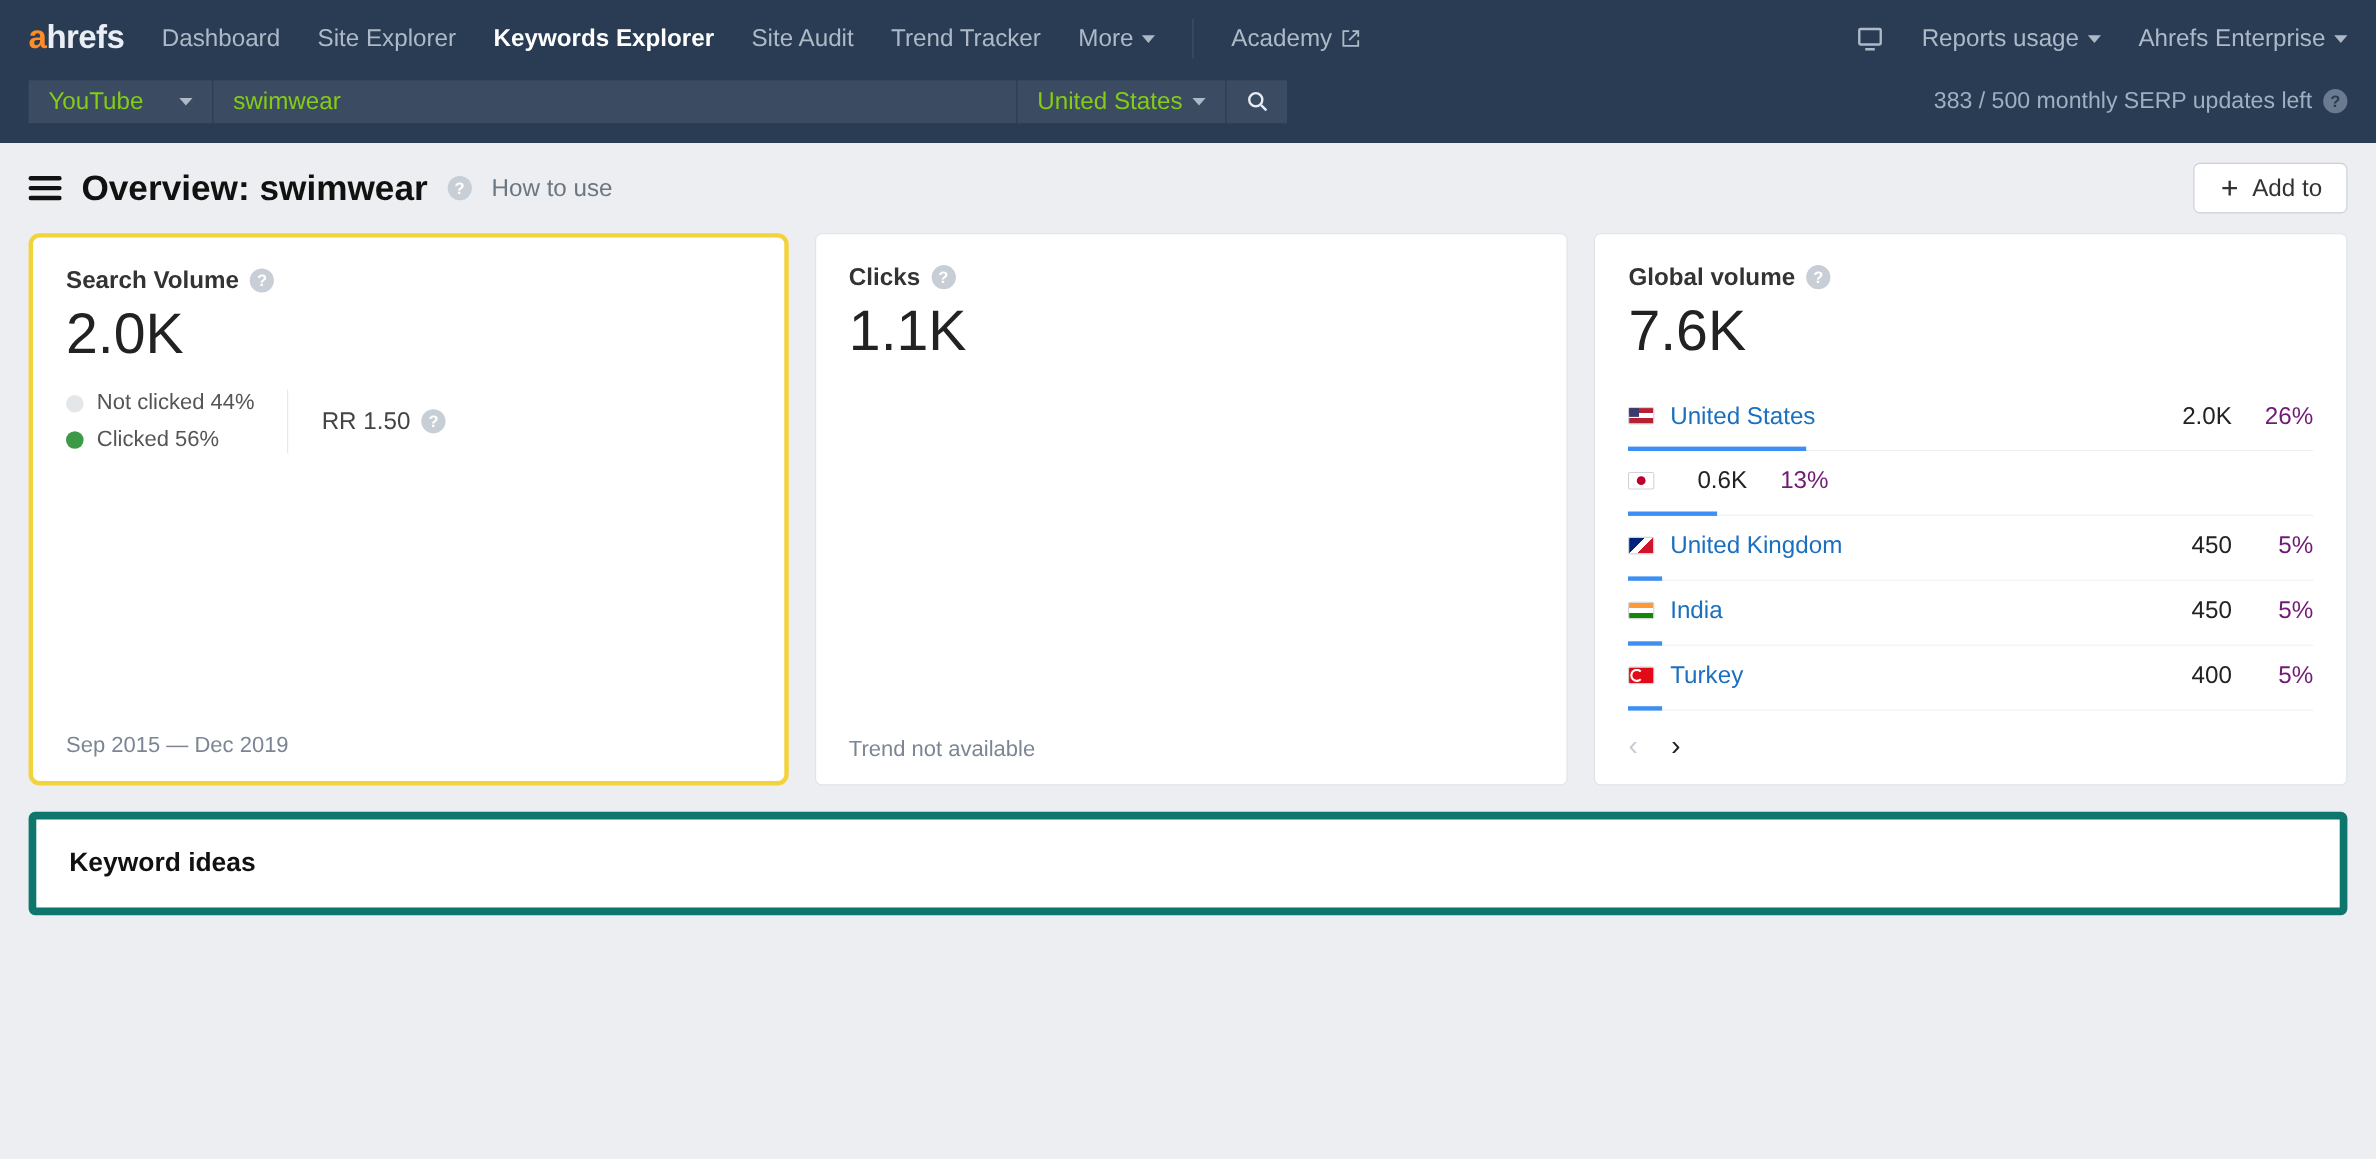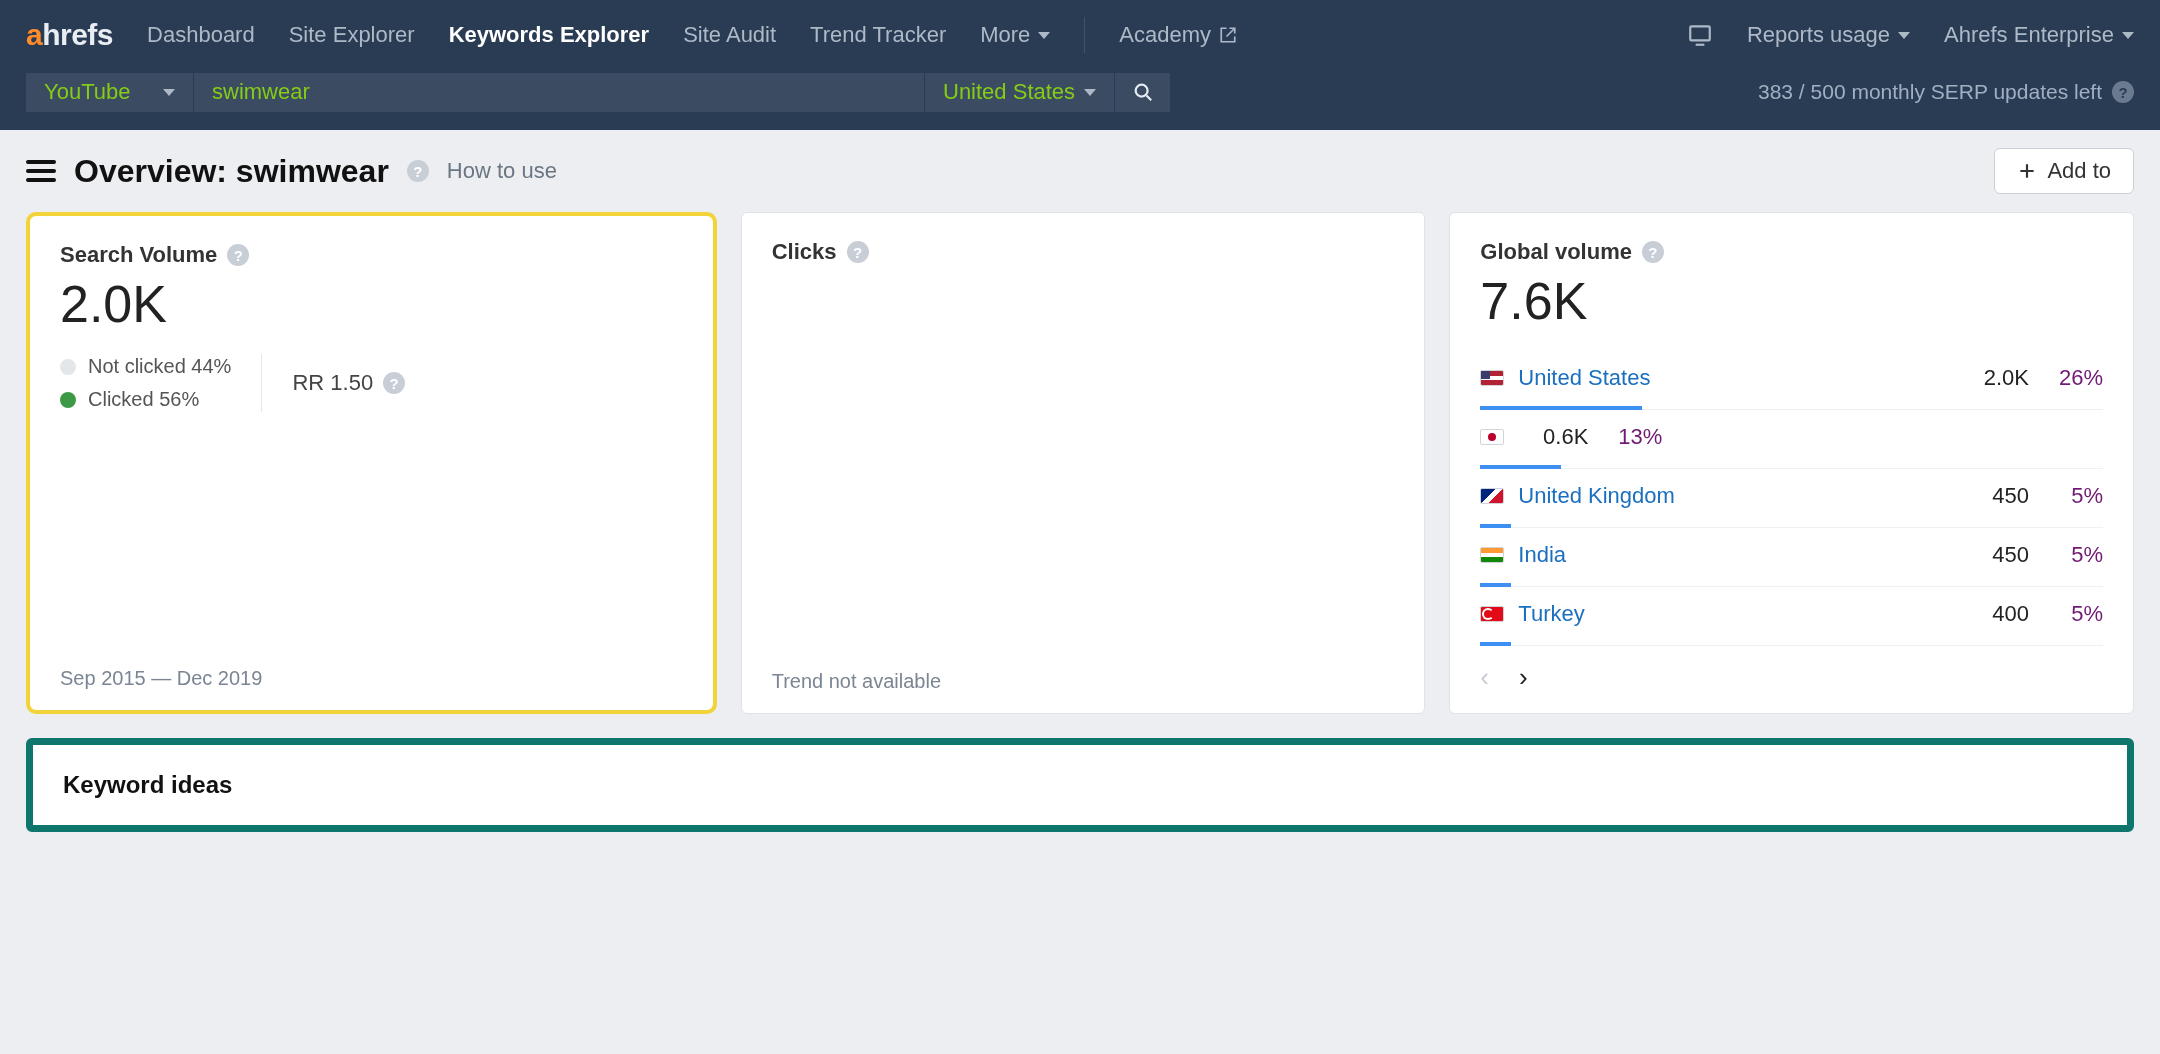--- a/index.html
+++ b/index.html
@@ -402,20 +402,21 @@
           </div>
       </div>
       <div class="trend-label">Sep 2015 — Dec 2019</div>
     </div>
 
     <div class="card">
       <div class="card-title">
           <span>Clicks</span>
           <span class="help-circle light">?</span>
         </div>
+      <div class="big-number">1.1K</div>
       <div class="chart-wrap">
         <div class="chart clicks-chart" id="clicks-chart" style="gap: 6px;">
             <div class="bar">
               <div class="seg-top" style="height: 73.75%;"></div>
             </div>
             <div class="bar">
               <div class="seg-top" style="height: 73.75%;"></div>
             </div>
             <div class="bar">
               <div class="seg-top" style="height: 71.875%;"></div>

